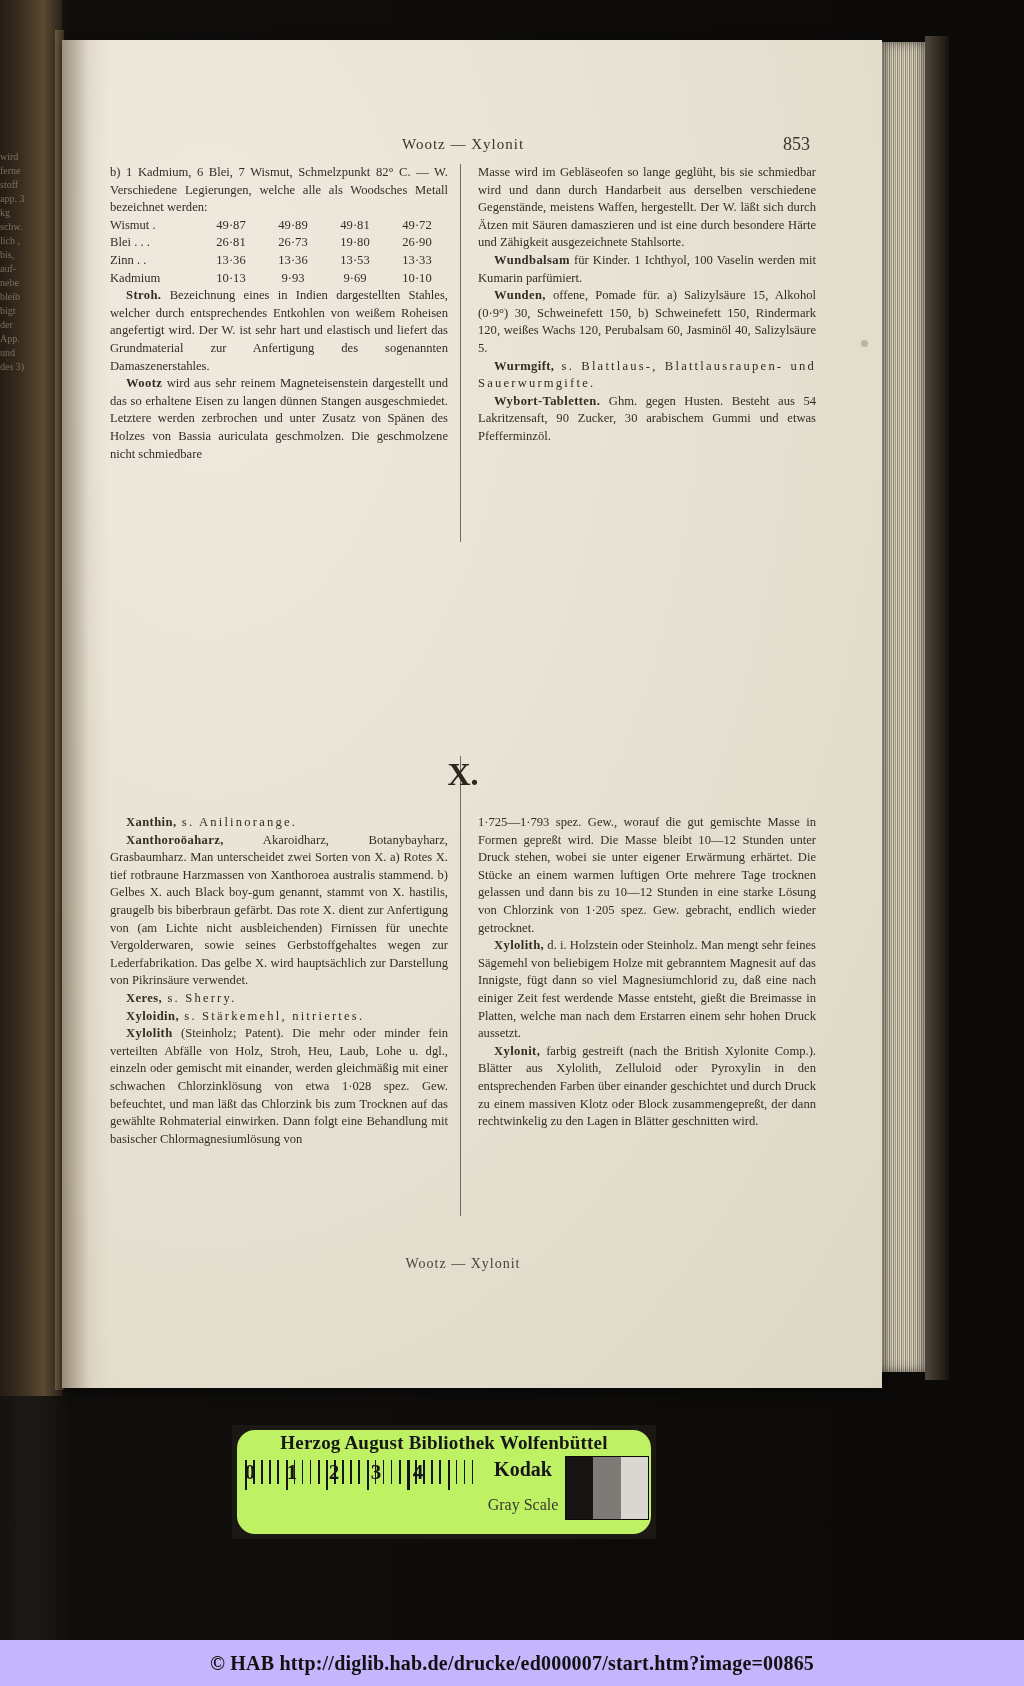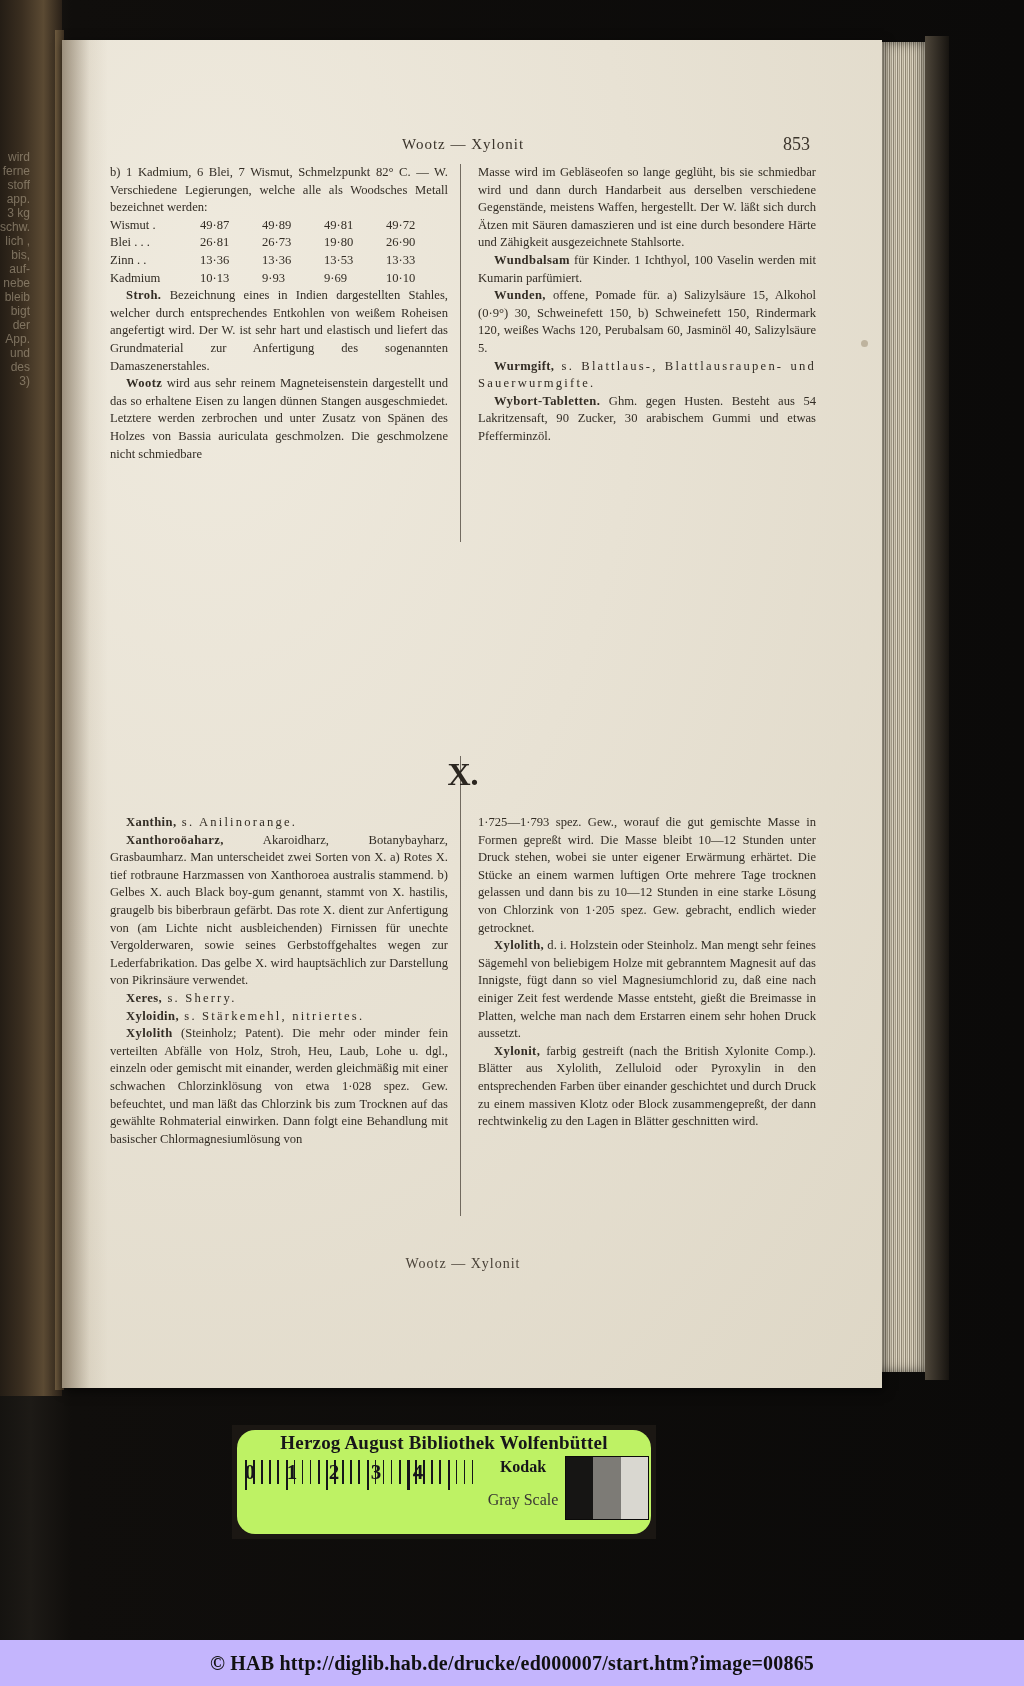--- a/index.html
+++ b/index.html
@@ -19,23 +19,23 @@
     background:
       linear-gradient(90deg,#151310 0%,#1d1a16 3%,#100e0c 7%,#0b0a09 100%);
   }
   
   .gutter{
     position:absolute;left:0;top:0;width:62px;height:1396px;
     background:linear-gradient(90deg,#241d15 0%,#3a2e20 35%,#5b4a33 70%,#2a2118 100%);
   }
   .gutter-notes{
     position:absolute;left:0;top:150px;width:30px;height:1100px;
-    color:#b9ac94;font-size:12px;line-height:14px;
-    font-family:Liberation Sans, sans-serif;
-    opacity:.55;overflow:hidden;text-align:right;
+    color:#b9ac94;font-size:10px;line-height:14px;
+    font-family:Liberation Serif, serif;
+    opacity:.55;overflow:hidden;text-align:left;
   }
   .gutter-edge{
     position:absolute;left:55px;top:30px;width:9px;height:1360px;
     background:linear-gradient(90deg,#6d5a3e,#3b2f21);
   }
   
   .foreedge{
     position:absolute;left:878px;top:42px;width:52px;height:1330px;
     background:
       repeating-linear-gradient(90deg,
@@ -108,21 +108,21 @@
   p.noind{text-indent:0;}
   .hw{font-weight:bold;letter-spacing:.4px;}
   .sp{letter-spacing:2.2px;}
   
   table.alloy{
     border-collapse:collapse;width:100%;margin:0;
     font-size:12.6px;line-height:17.6px;
   }
   table.alloy td{padding:0;white-space:nowrap;color:#332d25;}
   td.nm{width:90px;}
-  td.v{text-align:left;width:62px;}
+  td.v{text-align:center;width:62px;}
   
   .section-letter{
     position:absolute;left:0;top:592px;width:706px;text-align:center;
     font-size:32px;font-weight:bold;color:#2b2620;
   }
   
   .footline{
     position:absolute;left:0;top:1092px;width:706px;text-align:center;
     font-size:14px;letter-spacing:1px;color:#4a4238;
   }
@@ -156,21 +156,21 @@
     position:absolute;left:-6px;top:30px;width:240px;height:26px;
   }
   .numrow span{
     position:absolute;top:0;width:22px;text-align:center;
     font-family:"Liberation Serif",serif;font-weight:bold;
     font-size:21px;color:#16151a;
   }
   .kodak{
     position:absolute;left:250px;top:28px;width:72px;text-align:center;
   }
-  .kodak .k1{font-family:"Liberation Serif",serif;font-weight:bold;font-size:16px;color:#17161a;}
+  .kodak .k1{font-family:"Liberation Serif",serif;font-weight:bold;font-size:20px;color:#17161a;}
   .kodak .k2{font-family:Liberation Serif, serif;font-size:16px;color:#3a3733;margin-top:15px;}
   .patches{
     position:absolute;left:328px;top:26px;width:82px;height:62px;
     border:1px solid #0c0b0a;display:flex;
   }
   .patches i{display:block;height:100%;}
   
   .credit{
     position:absolute;left:0;bottom:0;width:1024px;height:46px;
     background:#c4b5fd;display:flex;align-items:center;justify-content:center;

